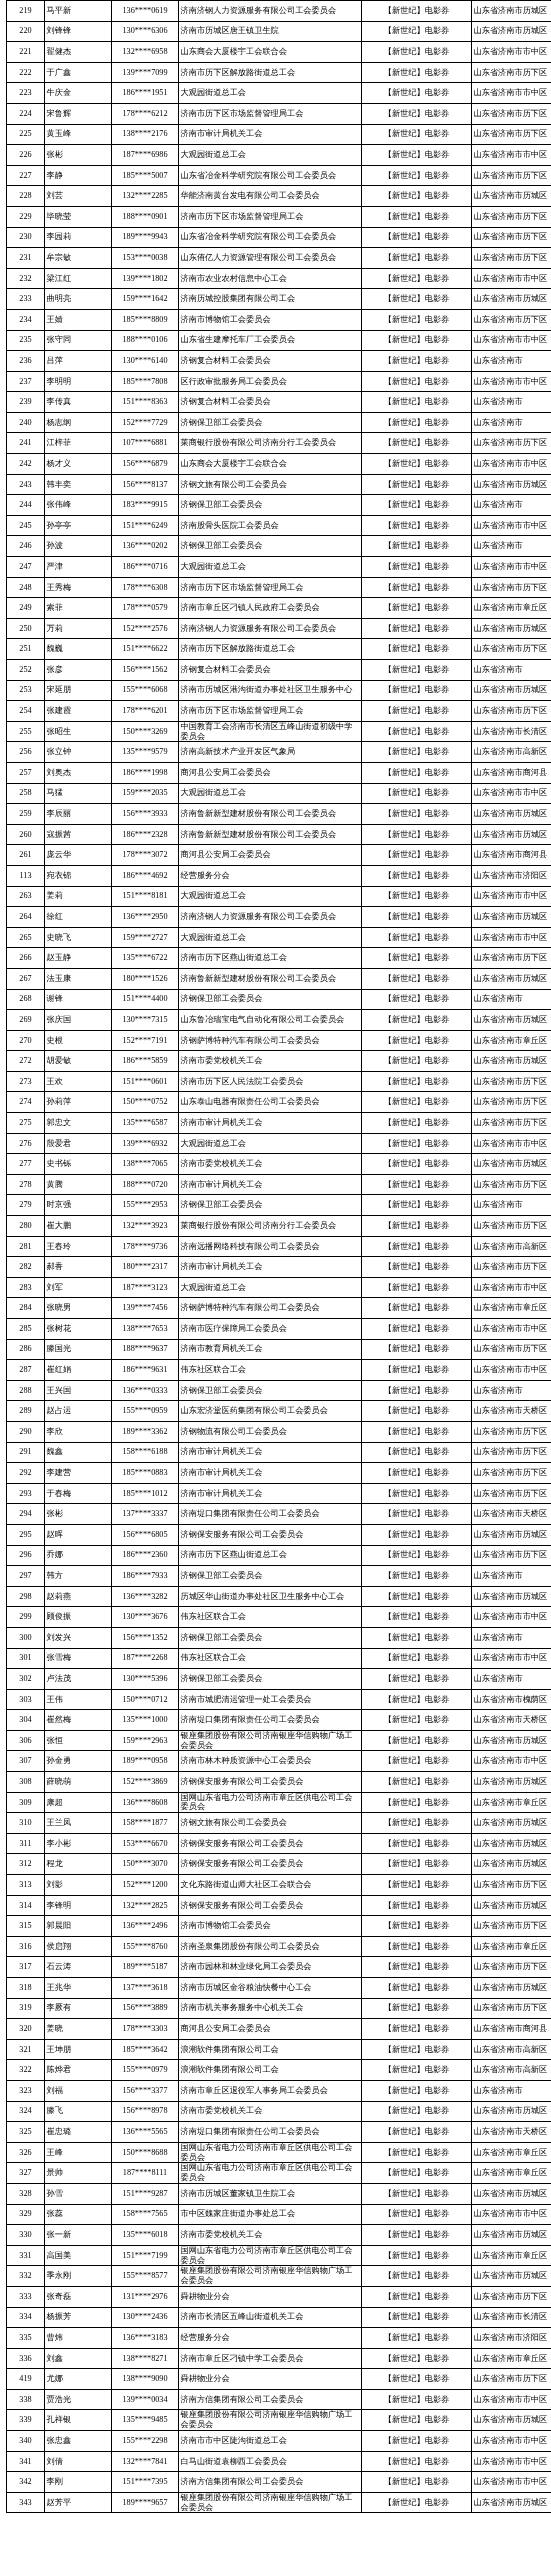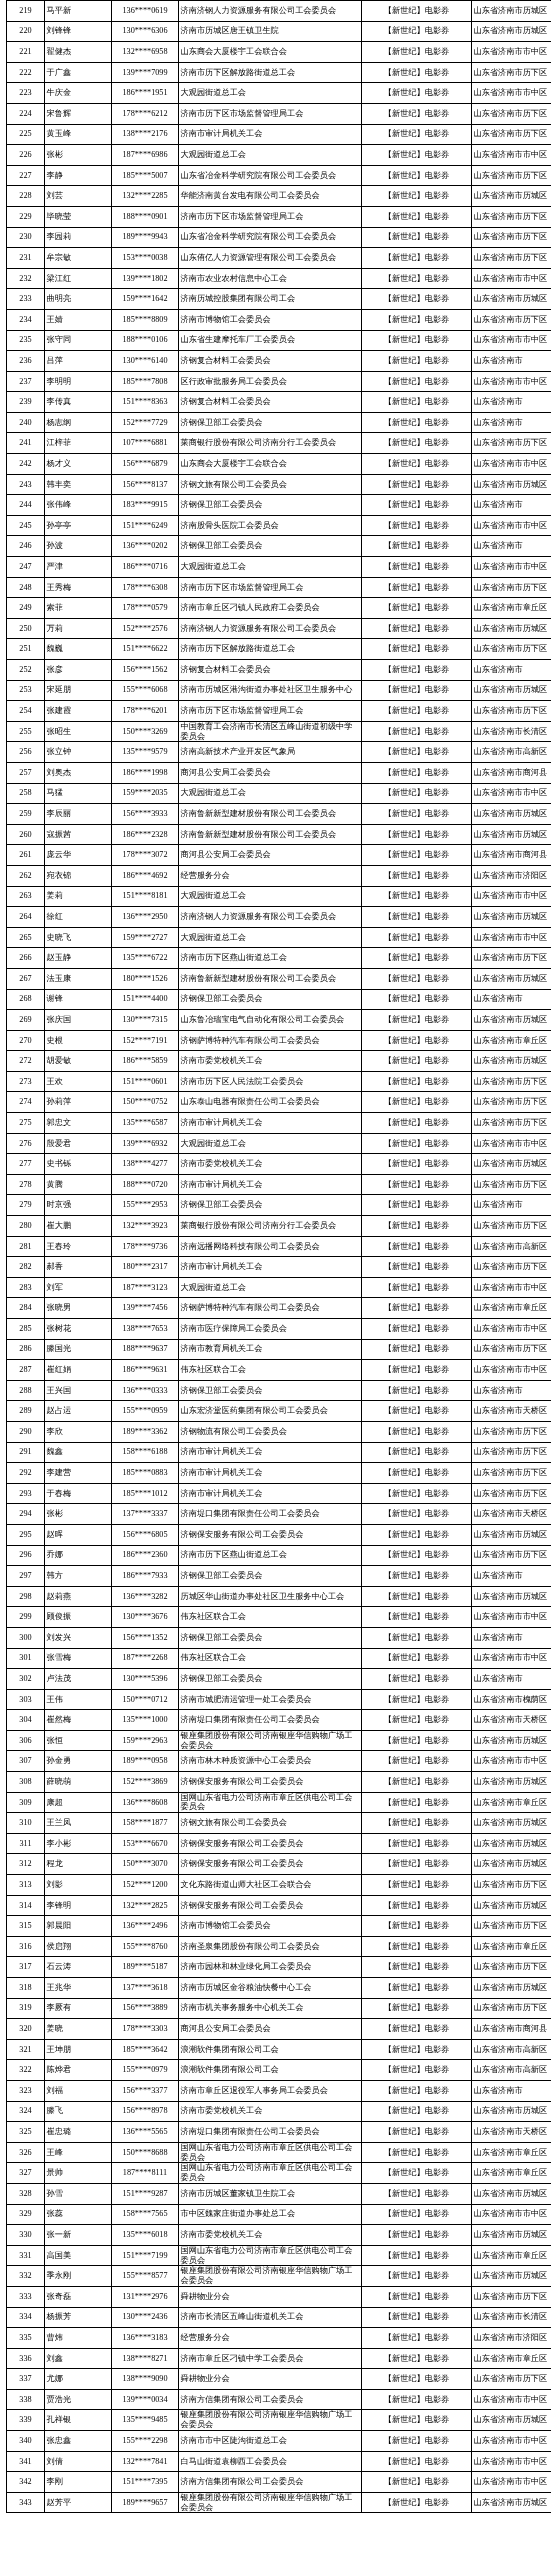--- a/index.html
+++ b/index.html
@@ -356,21 +356,21 @@
         </tr>
         <tr>
           <td class="c0">261</td>
           <td class="c1">庞云华</td>
           <td class="c2">178****3072</td>
           <td class="c3">商河县公安局工会委员会</td>
           <td class="c4">【新世纪】电影券</td>
           <td class="c5">山东省济南市商河县</td>
         </tr>
         <tr>
-          <td class="c0">262</td>
+          <td class="c0">113</td>
           <td class="c1">宛衣锦</td>
           <td class="c2">186****4692</td>
           <td class="c3">经营服务分会</td>
           <td class="c4">【新世纪】电影券</td>
           <td class="c5">山东省济南市济阳区</td>
         </tr>
         <tr>
           <td class="c0">263</td>
           <td class="c1">姜莉</td>
           <td class="c2">151****8181</td>
@@ -470,21 +470,21 @@
           <td class="c0">276</td>
           <td class="c1">殷爱君</td>
           <td class="c2">139****6932</td>
           <td class="c3">大观园街道总工会</td>
           <td class="c4">【新世纪】电影券</td>
           <td class="c5">山东省济南市市中区</td>
         </tr>
         <tr>
           <td class="c0">277</td>
           <td class="c1">史书铄</td>
-          <td class="c2">138****4277</td>
+          <td class="c2">138****7065</td>
           <td class="c3">济南市委党校机关工会</td>
           <td class="c4">【新世纪】电影券</td>
           <td class="c5">山东省济南市历城区</td>
         </tr>
         <tr>
           <td class="c0">278</td>
           <td class="c1">黄腾</td>
           <td class="c2">188****0720</td>
           <td class="c3">济南市审计局机关工会</td>
           <td class="c4">【新世纪】电影券</td>
@@ -940,21 +940,21 @@
         </tr>
         <tr>
           <td class="c0">336</td>
           <td class="c1">刘鑫</td>
           <td class="c2">138****8271</td>
           <td class="c3">济南市章丘区刁镇中学工会委员会</td>
           <td class="c4">【新世纪】电影券</td>
           <td class="c5">山东省济南市章丘区</td>
         </tr>
         <tr>
-          <td class="c0">337</td>
+          <td class="c0">419</td>
           <td class="c1">尤娜</td>
           <td class="c2">138****9090</td>
           <td class="c3">舜耕物业分会</td>
           <td class="c4">【新世纪】电影券</td>
           <td class="c5">山东省济南市历下区</td>
         </tr>
         <tr>
           <td class="c0">338</td>
           <td class="c1">贾浩光</td>
           <td class="c2">139****0034</td>

